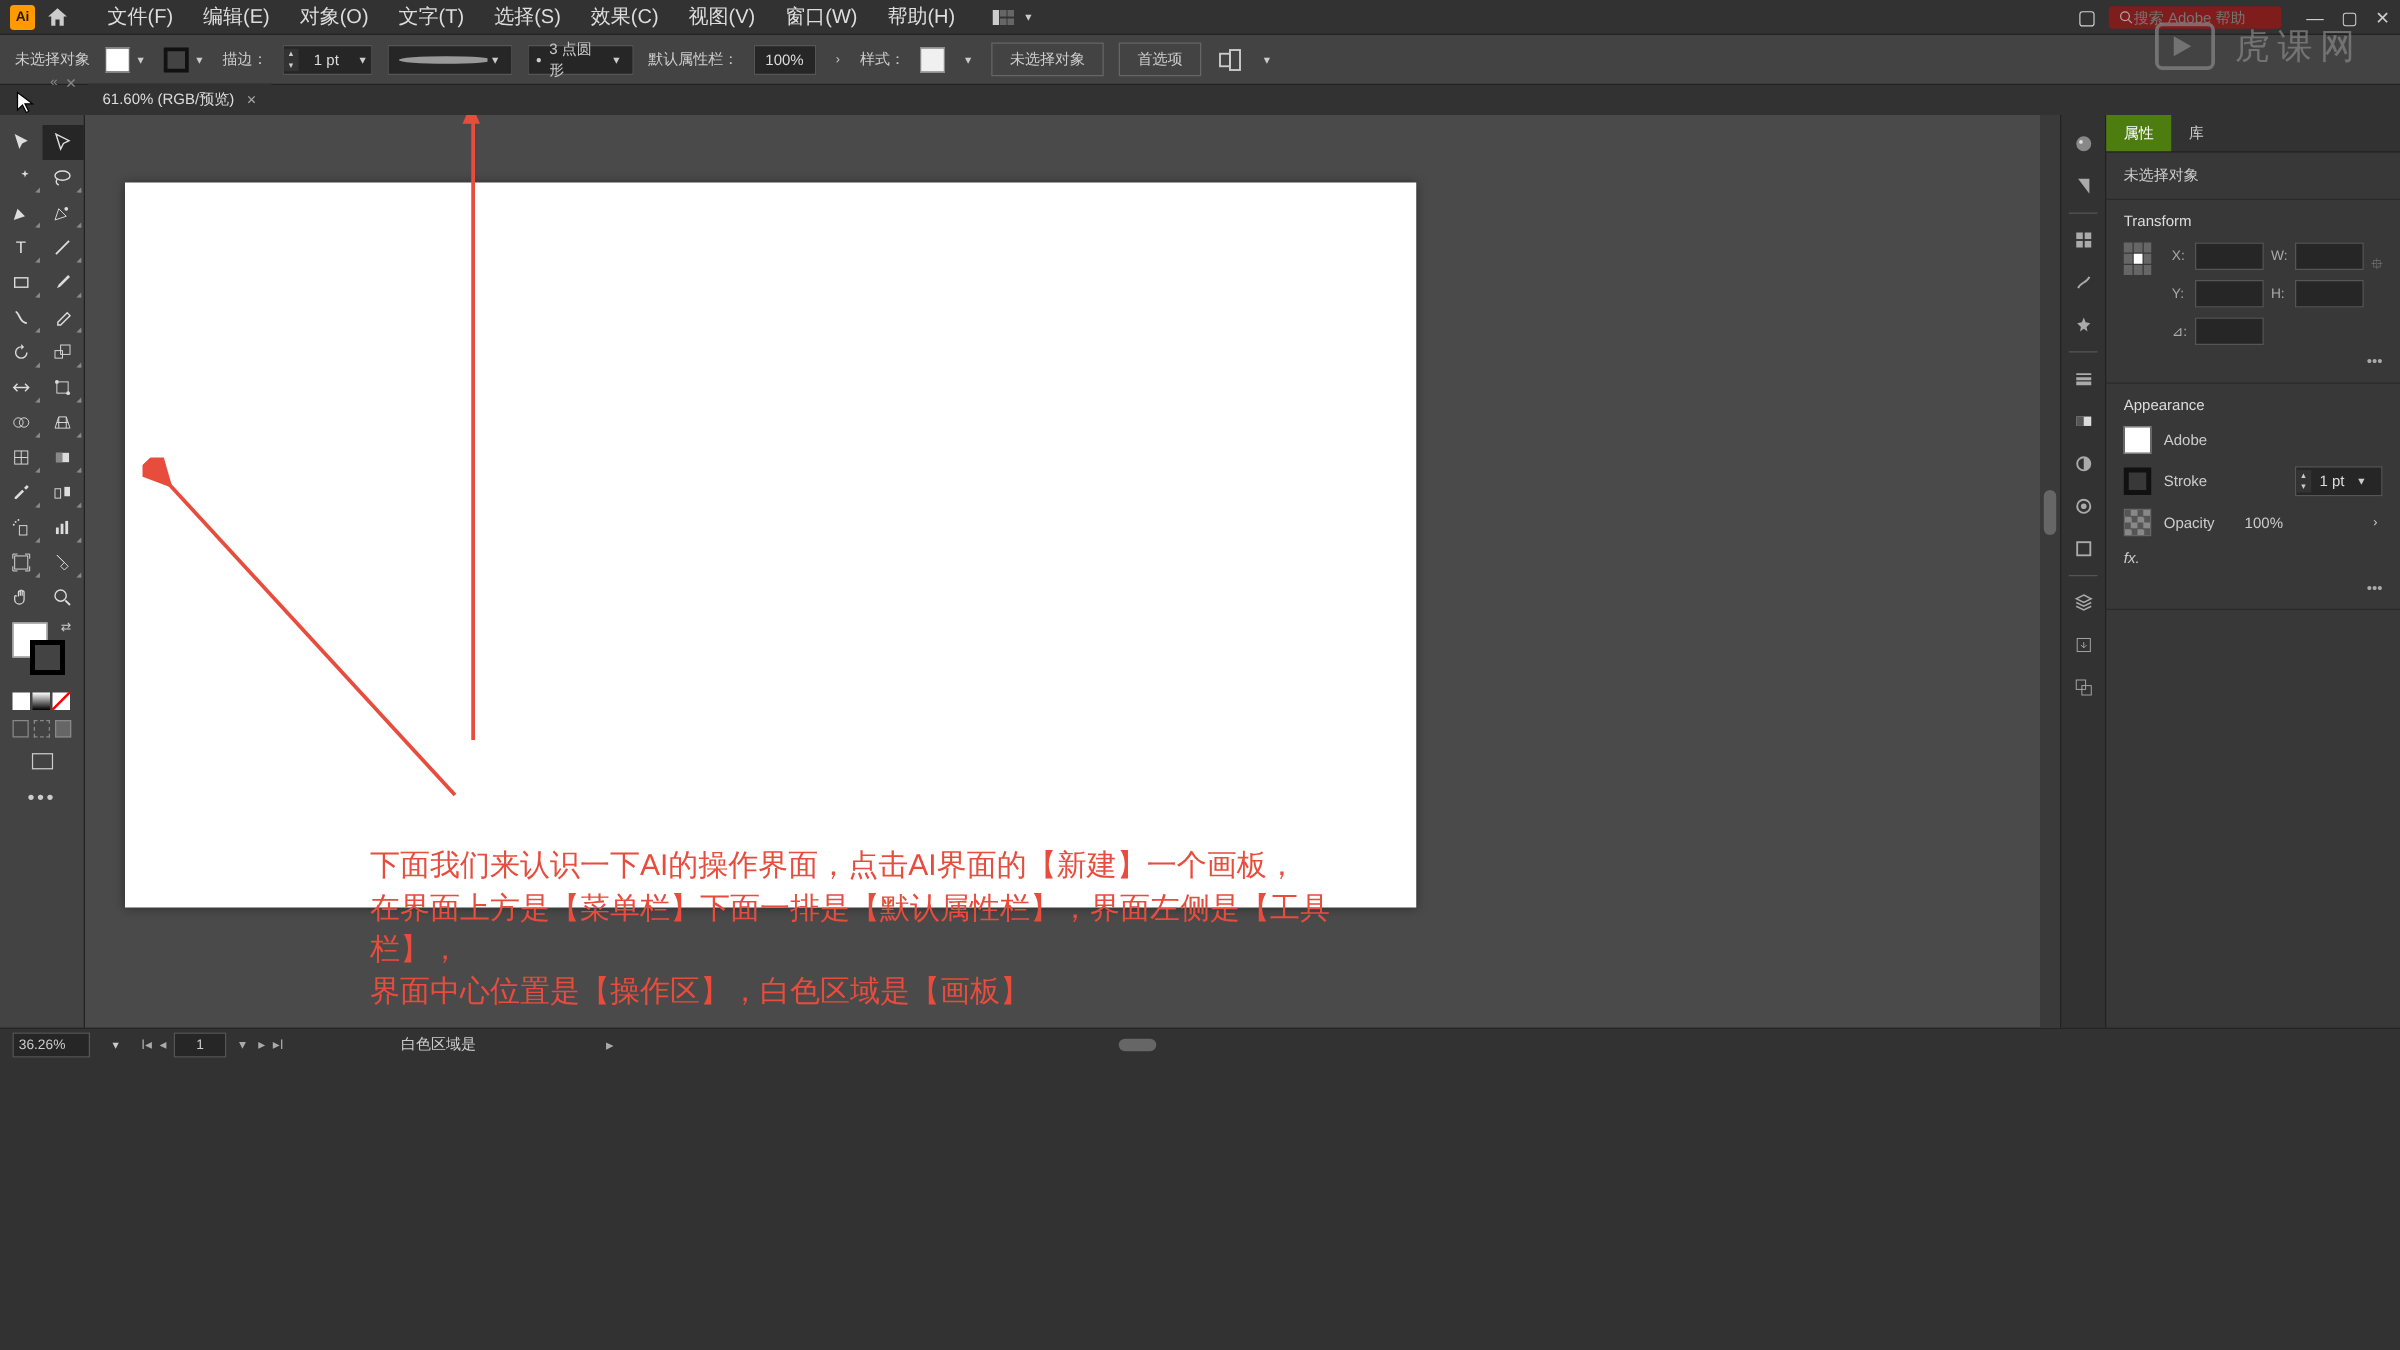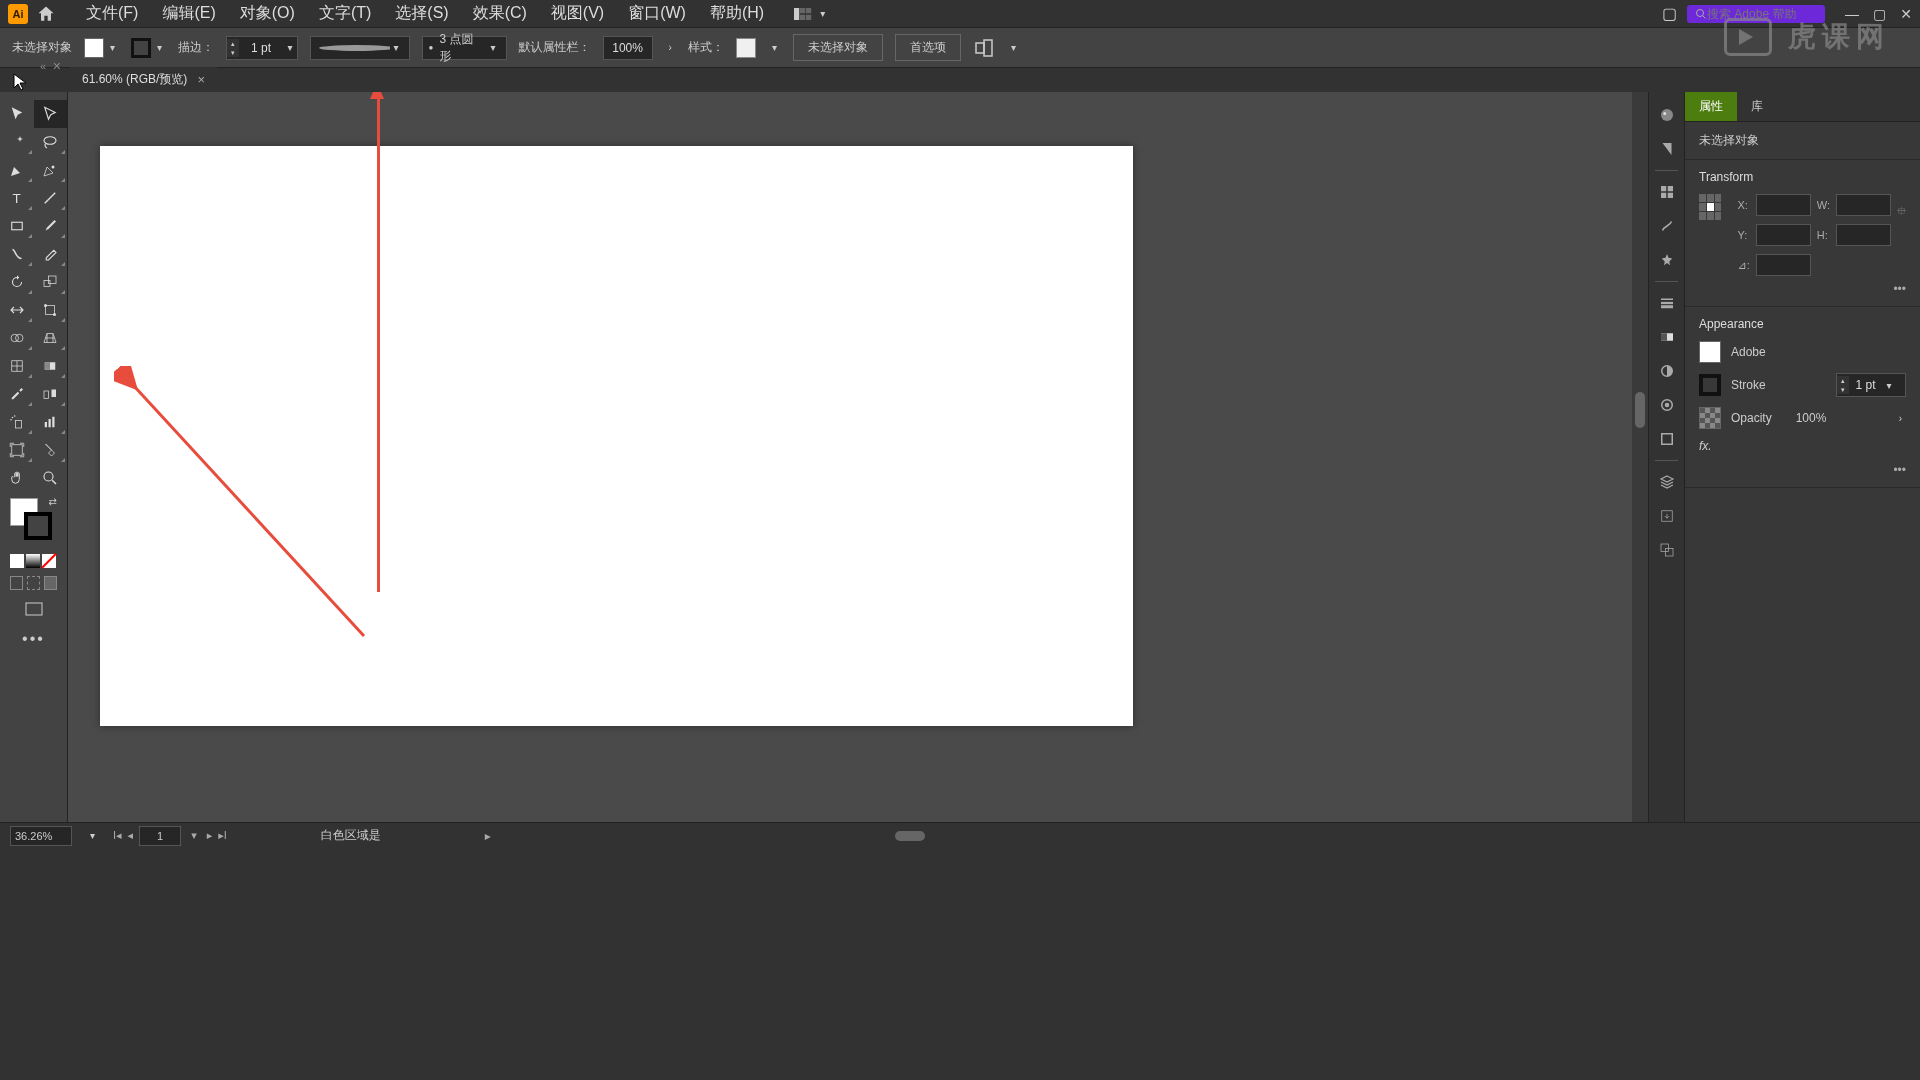--- a/index.html
+++ b/index.html
@@ -6,21 +6,21 @@
 body{background:#323232;width:1920px;height:1080px;overflow:hidden;position:relative;transform-origin:top left}
 .menubar{height:28px;background:#323232;display:flex;align-items:center;padding:0 8px;border-bottom:1px solid #222}
 .app-icon{width:20px;height:20px;background:#ff9a00;border-radius:3px;display:flex;align-items:center;justify-content:center;color:#2f1c00;font-weight:bold;font-size:11px;margin-right:8px}
 .home-icon{width:20px;height:20px;margin-right:20px;cursor:pointer}
 .home-icon svg{fill:#ccc}
 .menu-items{display:flex;gap:4px}
 .menu-item{color:#ddd;font-size:16px;padding:3px 10px;cursor:pointer}
 .arrange-dropdown{margin-left:20px;display:flex;align-items:center;gap:4px;cursor:pointer}
 .arrange-dropdown svg{width:18px;height:14px}
 .menubar-right{margin-left:auto;display:flex;align-items:center;gap:10px}
-.search-box{display:flex;align-items:center;background:#6d28d9;padding:2px 8px;border-radius:3px}
+.search-box{display:flex;align-items:center;background:#7f1d1d;padding:2px 8px;border-radius:3px}
 .search-box input{background:transparent;border:none;color:#aaa;font-size:12px;width:110px;outline:none}
 .window-controls{display:flex;gap:14px;margin-left:10px}
 .window-controls span{color:#ccc;font-size:14px;cursor:pointer}
 .control-bar{height:40px;background:#434343;display:flex;align-items:center;padding:0 12px;border-bottom:1px solid #222;gap:12px}
 .ctrl-label{color:#ccc;font-size:12px}
 .color-swatch{width:20px;height:20px;border:1px solid #666;cursor:pointer}
 .dropdown-arrow{color:#ccc;font-size:10px;cursor:pointer;padding:0 4px}
 .stroke-input{display:flex;align-items:center;background:#262626;border:1px solid #555;height:24px}
 .stroke-input input{background:transparent;border:none;color:#ddd;width:45px;text-align:center;font-size:12px;outline:none}
 .stepper{display:flex;flex-direction:column;background:#333}
@@ -75,21 +75,21 @@
 .appearance-row{display:flex;align-items:center;gap:10px;margin-bottom:10px}
 .app-swatch{width:22px;height:22px;border:1px solid #666}
 .status-bar{height:26px;background:#323232;display:flex;align-items:center;padding:0 10px;border-top:1px solid #222;color:#ccc;font-size:12px;gap:14px}
 .zoom-select{background:#262626;border:1px solid #555;height:20px;width:62px;color:#ccc;font-size:11px;padding:0 4px;outline:none}
 .nav-arrows{display:flex;gap:6px;align-items:center}
 .nav-arrows span{cursor:pointer;color:#aaa;font-size:11px}
 .artboard-num{background:#262626;border:1px solid #555;height:20px;width:42px;color:#ccc;font-size:11px;text-align:center;outline:none}
 .status-text{margin-left:80px}
 .hscroll{flex:1;height:14px;background:#323232;position:relative;margin:0 10px}
 .hscroll-track{position:absolute;left:380px;width:30px;height:10px;background:#666;border-radius:5px;top:2px}
-.watermark{position:absolute;right:30px;top:18px;color:#888;font-size:28px;letter-spacing:6px;font-weight:700;display:flex;align-items:center;gap:16px;z-index:100;opacity:.7}
+.watermark{position:absolute;right:30px;top:18px;color:#888;font-size:28px;letter-spacing:6px;font-weight:400;display:flex;align-items:center;gap:16px;z-index:100;opacity:.7}
 .watermark-logo{width:48px;height:38px;border:3px solid #888;border-radius:6px;display:flex;align-items:center;justify-content:center}
 .watermark-logo::before{content:"";width:0;height:0;border:8px solid transparent;border-left:14px solid #888;margin-left:4px}
 .cursor-pointer{position:absolute;left:12px;top:72px;z-index:50}
 </style>
 </head>
 <body>
 
 <div class="menubar">
   <div class="app-icon">Ai</div>
   <div class="home-icon">
@@ -415,20 +415,25 @@
       </div>
 
       <svg style="position:absolute;left:14px;top:220px" width="280" height="280">
         <defs>
             <marker id="ah" markerWidth="10" markerHeight="10" refX="2" refY="5" orient="auto">
               <path d="M0 5l10-5v10z" fill="#e84c3d"></path>
             </marker>
           </defs>
         <line x1="250" y1="270" x2="20" y2="20" stroke="#e84c3d" stroke-width="3" marker-end="url(#ah)"></line>
       </svg>
+      <div class="annotation-text">
+        <div>下面我们来认识一下AI的操作界面，点击AI界面的【新建】一个画板，</div>
+        <div>在界面上方是【菜单栏】下面一排是【默认属性栏】，界面左侧是【工具栏】，</div>
+        <div>界面中心位置是【操作区】，白色区域是【画板】</div>
+      </div>
     </div>
 
     <div style="position:absolute;right:0;top:0;width:16px;height:100%;background:#3a3a3a">
       <div style="position:absolute;top:300px;width:10px;left:3px;height:36px;background:#666;border-radius:5px"></div>
     </div>
   </div>
 
   <div class="right-icon-strip">
     <div class="strip-icon">
         <svg viewBox="0 0 24 24">

